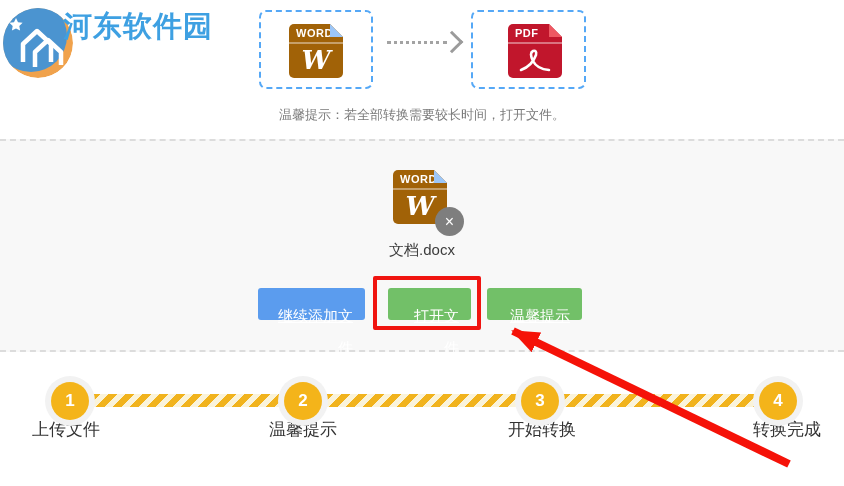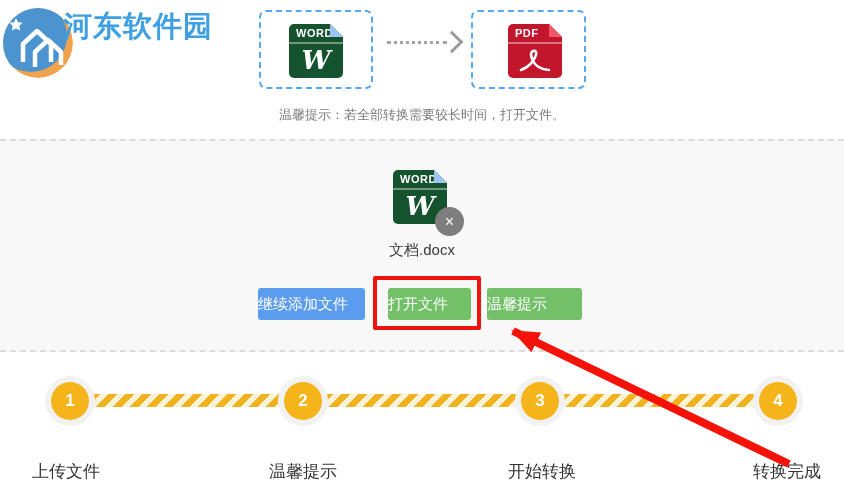--- a/index.html
+++ b/index.html
@@ -11,21 +11,21 @@
   .logo-wrap{position:absolute;left:1px;top:6px;display:flex;align-items:flex-start;cursor:pointer;}
   .logo-text{margin-left:-12px;margin-top:4px;}
   .site-name{font-size:29px;font-weight:bold;color:#3ea0e2;letter-spacing:1px;line-height:32px;}
   .site-url{font-size:22px;font-weight:bold;color:#4aa54a;font-family:"Liberation Serif",serif;line-height:26px;}
   
   .dash-box{position:absolute;top:10px;height:79px;border:2px dashed #55a8f6;border-radius:7px;box-sizing:border-box;background:#fff;}
   .box-word{left:259px;width:114px;}
   .box-pdf{left:471px;width:115px;}
   .file-icon{position:absolute;width:54px;height:54px;}
   .icon-body{position:absolute;inset:0;border-radius:5px;clip-path:polygon(0 0,calc(100% - 13px) 0,100% 13px,100% 100%,0 100%);}
-  .icon-blue .icon-body{background:#14532d;}
+  .icon-blue .icon-body{background:#a16207;}
   .icon-red .icon-body{background:#c1162c;}
   .fold{position:absolute;top:0;right:0;width:13px;height:13px;clip-path:polygon(0 0,100% 100%,0 100%);}
   .icon-blue .fold{background:#9cc6f8;}
   .icon-red .fold{background:#ee5862;}
   .type-band{position:absolute;top:0;left:0;right:0;height:18px;line-height:19px;padding-left:7px;
     color:#fff;font-weight:bold;font-size:11px;letter-spacing:.5px;border-bottom:2px solid rgba(255,255,255,.4);}
   .w-glyph{position:absolute;left:0;right:0;top:18px;bottom:0;display:flex;align-items:center;justify-content:center;
     color:#fff;font-family:"DejaVu Serif",serif;font-style:italic;font-size:26px;font-weight:bold;}
   .pdf-swirl{position:absolute;left:50%;transform:translateX(-50%);bottom:4px;}
   .dotted-arrow{position:absolute;left:387px;top:41px;width:60px;border-top:3px dotted #a3a3a3;}
@@ -37,38 +37,38 @@
   .panel{position:absolute;left:0;top:139px;width:844px;height:213px;background:#f8f8f8;
     border-top:2px dashed #dcdcdc;border-bottom:2px dashed #dcdcdc;box-sizing:border-box;}
   
   .uploaded-icon{left:393px;top:170px;}
   .remove-btn{position:absolute;left:435px;top:207px;width:29px;height:29px;border-radius:50%;
     background:#7e7e7e;color:#fff;display:flex;align-items:center;justify-content:center;
     font-size:16px;cursor:pointer;z-index:5;}
   .file-name{position:absolute;left:352px;top:241px;width:140px;text-align:center;font-size:15px;color:#3c3c3c;}
   
   .btn{position:absolute;top:288px;height:32px;border:none;border-radius:3px;color:#fff;
-    font-size:15px;font-family:"Liberation Sans",sans-serif;cursor:pointer;line-height:32px;text-align:left;padding:0;}
+    font-size:15px;font-family:"Liberation Sans",sans-serif;cursor:pointer;line-height:32px;text-align:right;padding:12px;text-decoration:underline;}
   .btn-blue{left:258px;width:107px;background:#5b9cee;}
   .btn-open{left:388px;width:83px;background:#72c068;}
   .btn-folder{left:487px;width:95px;background:#72c068;}
   .highlight-box{position:absolute;left:373px;top:276px;width:100px;height:46px;
     border:4px solid #f01410;border-radius:2px;z-index:40;pointer-events:none;}
   
   .hatch{position:absolute;top:394px;height:13px;z-index:1;
     background:repeating-linear-gradient(135deg,#f1b31d 0 6px,#faf3da 6px 12px);}
   .hatch-1{left:92px;width:190px;}
   .hatch-2{left:325px;width:194px;}
   .hatch-3{left:562px;width:195px;}
   .halo{position:absolute;top:376px;width:50px;height:50px;border-radius:50%;background:#f2f2f2;z-index:2;}
   .halo-1{left:45px;} .halo-2{left:278px;} .halo-3{left:515px;} .halo-4{left:753px;}
   .step-circle{position:absolute;top:382px;width:38px;height:38px;border-radius:50%;background:#f4b41a;
     color:#fff;font-weight:bold;font-size:17px;display:flex;align-items:center;justify-content:center;z-index:3;}
   .sc-1{left:51px;} .sc-2{left:284px;} .sc-3{left:521px;} .sc-4{left:759px;}
-  .step-label{position:absolute;top:452px;width:80px;text-align:center;font-size:17px;color:#333;margin-top:8px;}
+  .step-label{position:absolute;top:410px;width:80px;text-align:center;font-size:17px;color:#333;margin-top:8px;}
   .sl-1{left:26px;} .sl-2{left:263px;} .sl-3{left:502px;} .sl-4{left:747px;font-family:Liberation Mono, monospace;}
   
   .pointer-arrow{position:absolute;left:0;top:0;z-index:50;pointer-events:none;}
 </style>
 </head>
 <body>
 
 <div class="logo-wrap">
   <svg width="74" height="74" viewBox="0 0 74 74">
     <defs>

